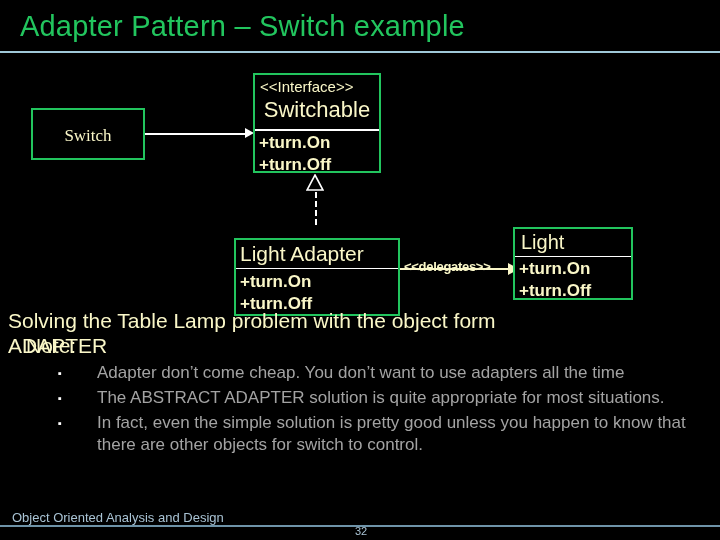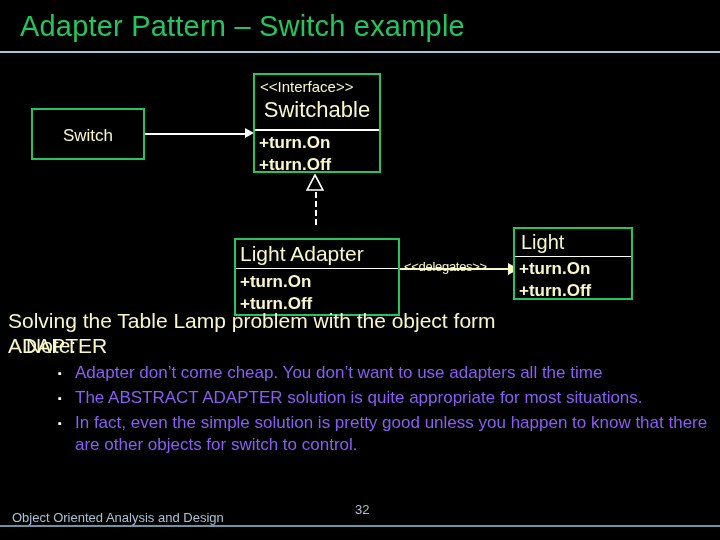--- a/index.html
+++ b/index.html
@@ -68,20 +68,21 @@
     font-weight: bold;
     white-space: nowrap;
   }
 
   
   #box-switch {
     left: 31px;
     top: 108px;
     width: 114px;
     height: 52px;
+    font-family: Liberation Serif, serif;
   }
   #box-switch .uml-name {
     font-size: 17px;
     line-height: 52px;
     text-align: center;
   }
 
   
   #box-switchable {
     left: 253px;
@@ -223,21 +224,21 @@
     border-bottom: 6px solid transparent;
     border-left: 11px solid #FAF7C8;
   }
   #delegate-label {
     position: absolute;
     left: 404px;
     top: 259px;
     color: #FAF7C8;
     font-size: 13px;
     line-height: 16px;
-    font-weight: normal;
+    font-weight: bold;
     white-space: nowrap;
     letter-spacing: -0.3px;
   }
 
   
   #body-line1 {
     position: absolute;
     left: 8px;
     top: 308px;
     width: 640px;
@@ -286,24 +287,25 @@
   }
   .bullet-mark {
     color: #FFFFFF;
     font-size: 11px;
     line-height: 23px;
     width: 17px;
     flex: 0 0 17px;
     text-align: left;
   }
   .bullet-text {
-    color: #8b5cf6;
+    color: #a3a3a3;
     font-size: 17px;
     line-height: 22px;
     flex: 1 1 auto;
+    margin-left: 22px;
   }
 
   
   #footer-rule {
     position: absolute;
     left: 0px;
     top: 525px;
     width: 720px;
     height: 2px;
     background: #6E93A8;
@@ -313,23 +315,23 @@
     left: 12px;
     top: 512px;
     color: #A9C3D4;
     font-size: 13px;
     line-height: 12px;
     white-space: nowrap;
   }
   #footer-page {
     position: absolute;
     left: 355px;
-    top: 504px;
+    top: 525px;
     color: #A9C3D4;
-    font-size: 13px;
+    font-size: 11px;
     line-height: 12px;
     white-space: nowrap;
   }
 </style>
 </head>
 <body>
 
 <div id="slide">
 
   <div id="slide-title">Adapter Pattern – Switch example</div>

